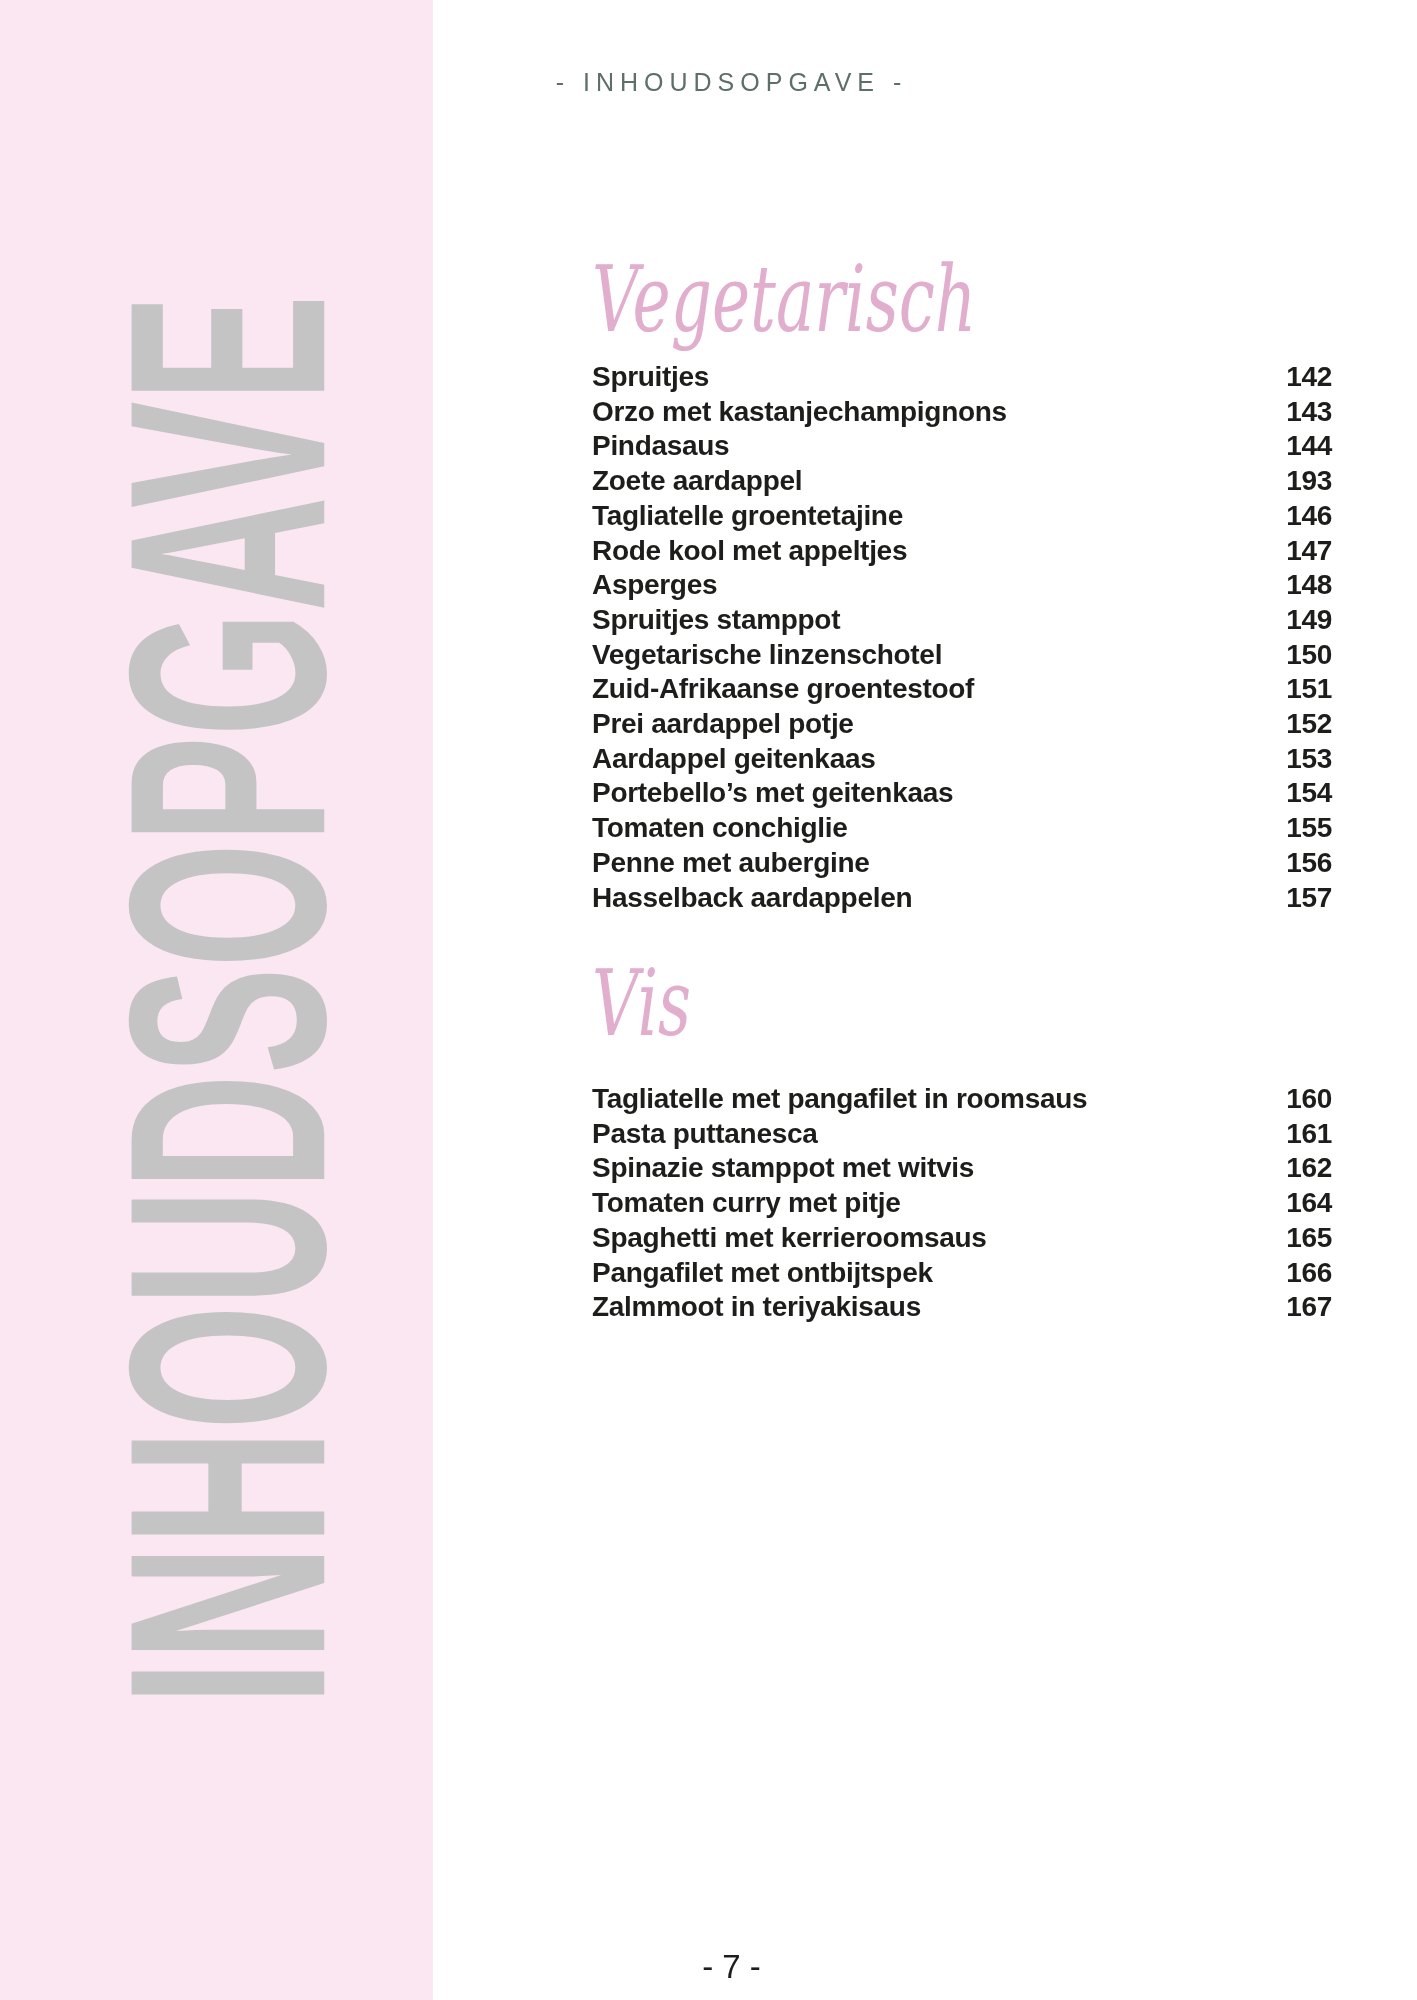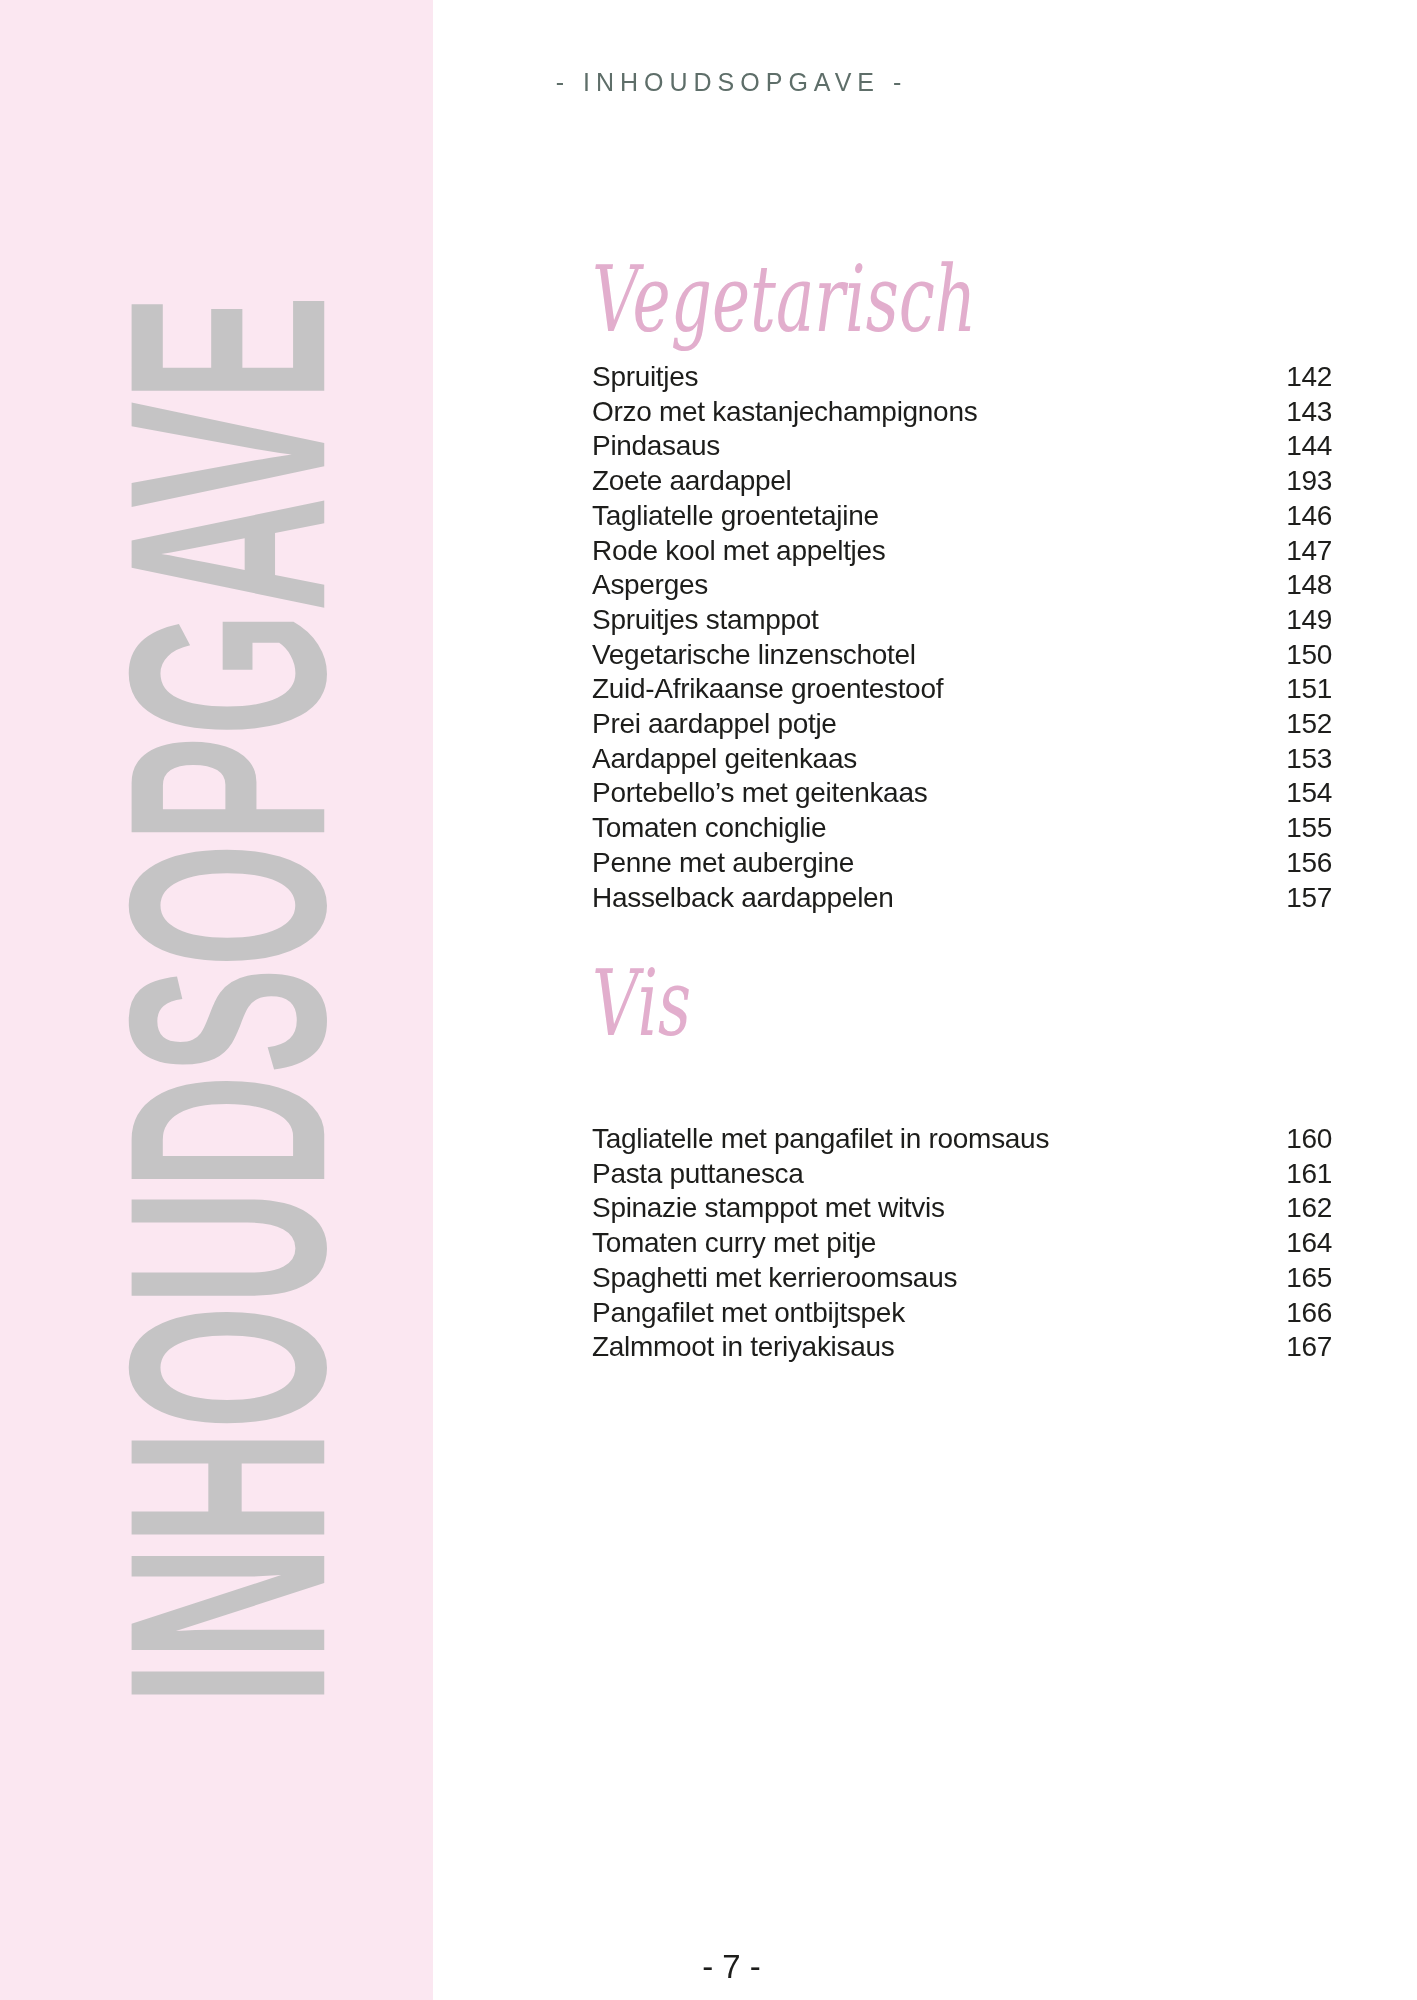--- a/index.html
+++ b/index.html
@@ -64,25 +64,26 @@
   .toc-list {
     position: absolute;
     left: 592px;
     width: 740px;
     font-size: 28px;
     line-height: 34.7px;
     letter-spacing: -0.3px;
     color: var(--body-text);
   }
   #veg-list { top: 360px; }
-  #vis-list { top: 1082px; margin-top: 40px; }
+  #vis-list { top: 1082px; }
   .toc-row {
     display: flex;
     justify-content: space-between;
     align-items: center;
+    font-weight: bold;
   }
   .toc-row .label { text-align: left; }
   .toc-row .pagenum { text-align: right; }
   .page-footer {
     position: absolute;
     left: 23px; top: 1948px;
     width: 1417px;
     text-align: center;
     font-size: 33px;
     color: var(--body-text);

